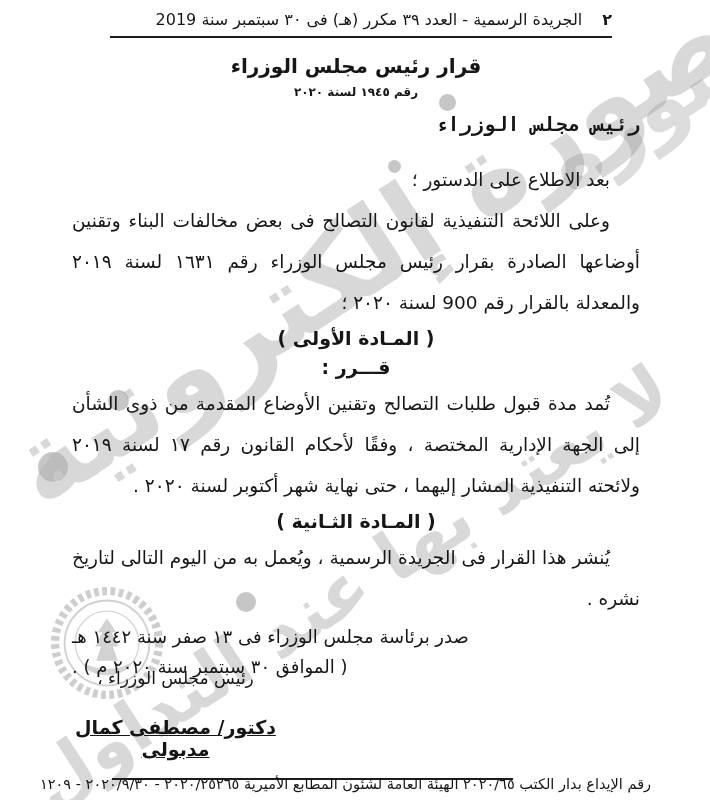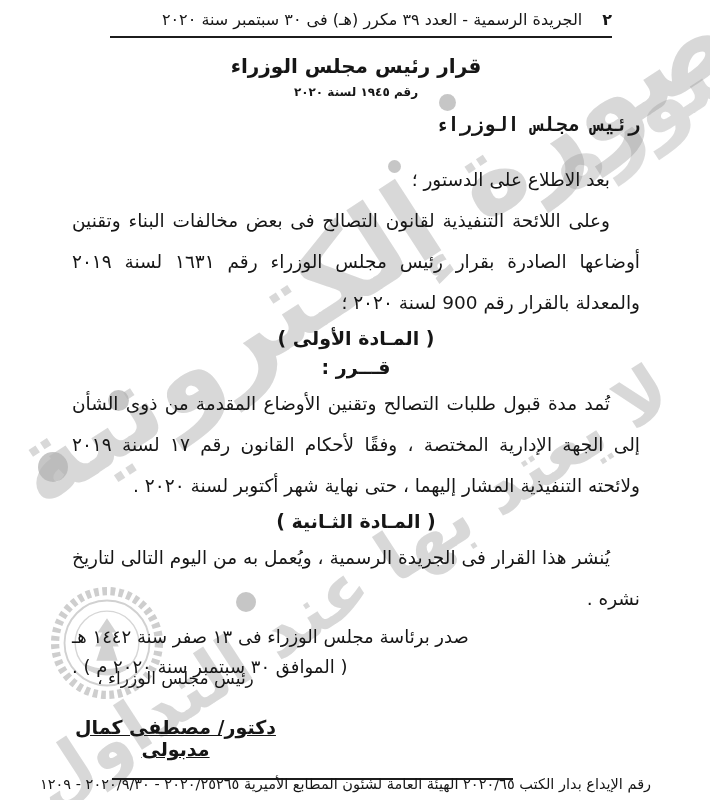--- a/index.html
+++ b/index.html
@@ -68,21 +68,21 @@
       <circle cx="50" cy="53" r="27" fill="none" stroke="#cccccc" stroke-width="1.2"></circle>
       <path d="M50 32 L58 44 L54 44 L60 56 L55 56 L59 68 L41 68 L45 56 L40 56 L46 44 L42 44 Z" fill="#c7c7c7"></path>
       <path d="M30 70 Q50 80 70 70 L66 76 Q50 84 34 76 Z" fill="#cbcbcb"></path>
     </svg>
   </div>
 
   <div class="content">
 
     <div class="masthead">
       <span class="pgnum">٢</span>
-      <span class="issue">الجريدة الرسمية - العدد ٣٩ مكرر (هـ) فى ٣٠ سبتمبر سنة ٢٠٢٠</span>
+      <span class="issue">الجريدة الرسمية - العدد ٣٩ مكرر (هـ) فى ٣٠ سبتمبر سنة 2019</span>
     </div>
     <hr class="mast-rule">
 
     <div class="doc-title">قرار رئيس مجلس الوزراء</div>
     <div class="doc-no">رقم ١٩٤٥ لسنة ٢٠٢٠</div>
 
     <div class="authority">رئيس مجلس الوزراء</div>
 
     <p class="body-par">بعد الاطلاع على الدستور ؛</p>
     <p class="body-par">وعلى اللائحة التنفيذية لقانون التصالح فى بعض مخالفات البناء وتقنين أوضاعها الصادرة بقرار رئيس مجلس الوزراء رقم ١٦٣١ لسنة ٢٠١٩ والمعدلة بالقرار رقم 900 لسنة ٢٠٢٠ ؛</p>

